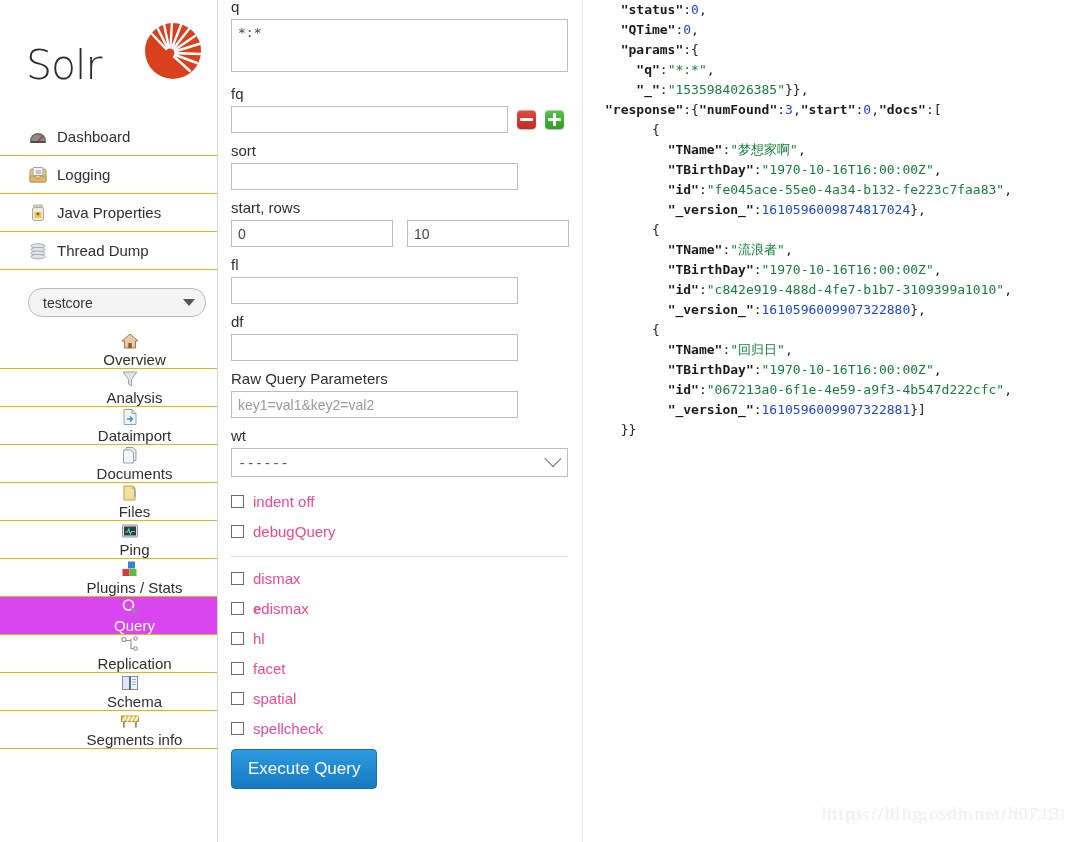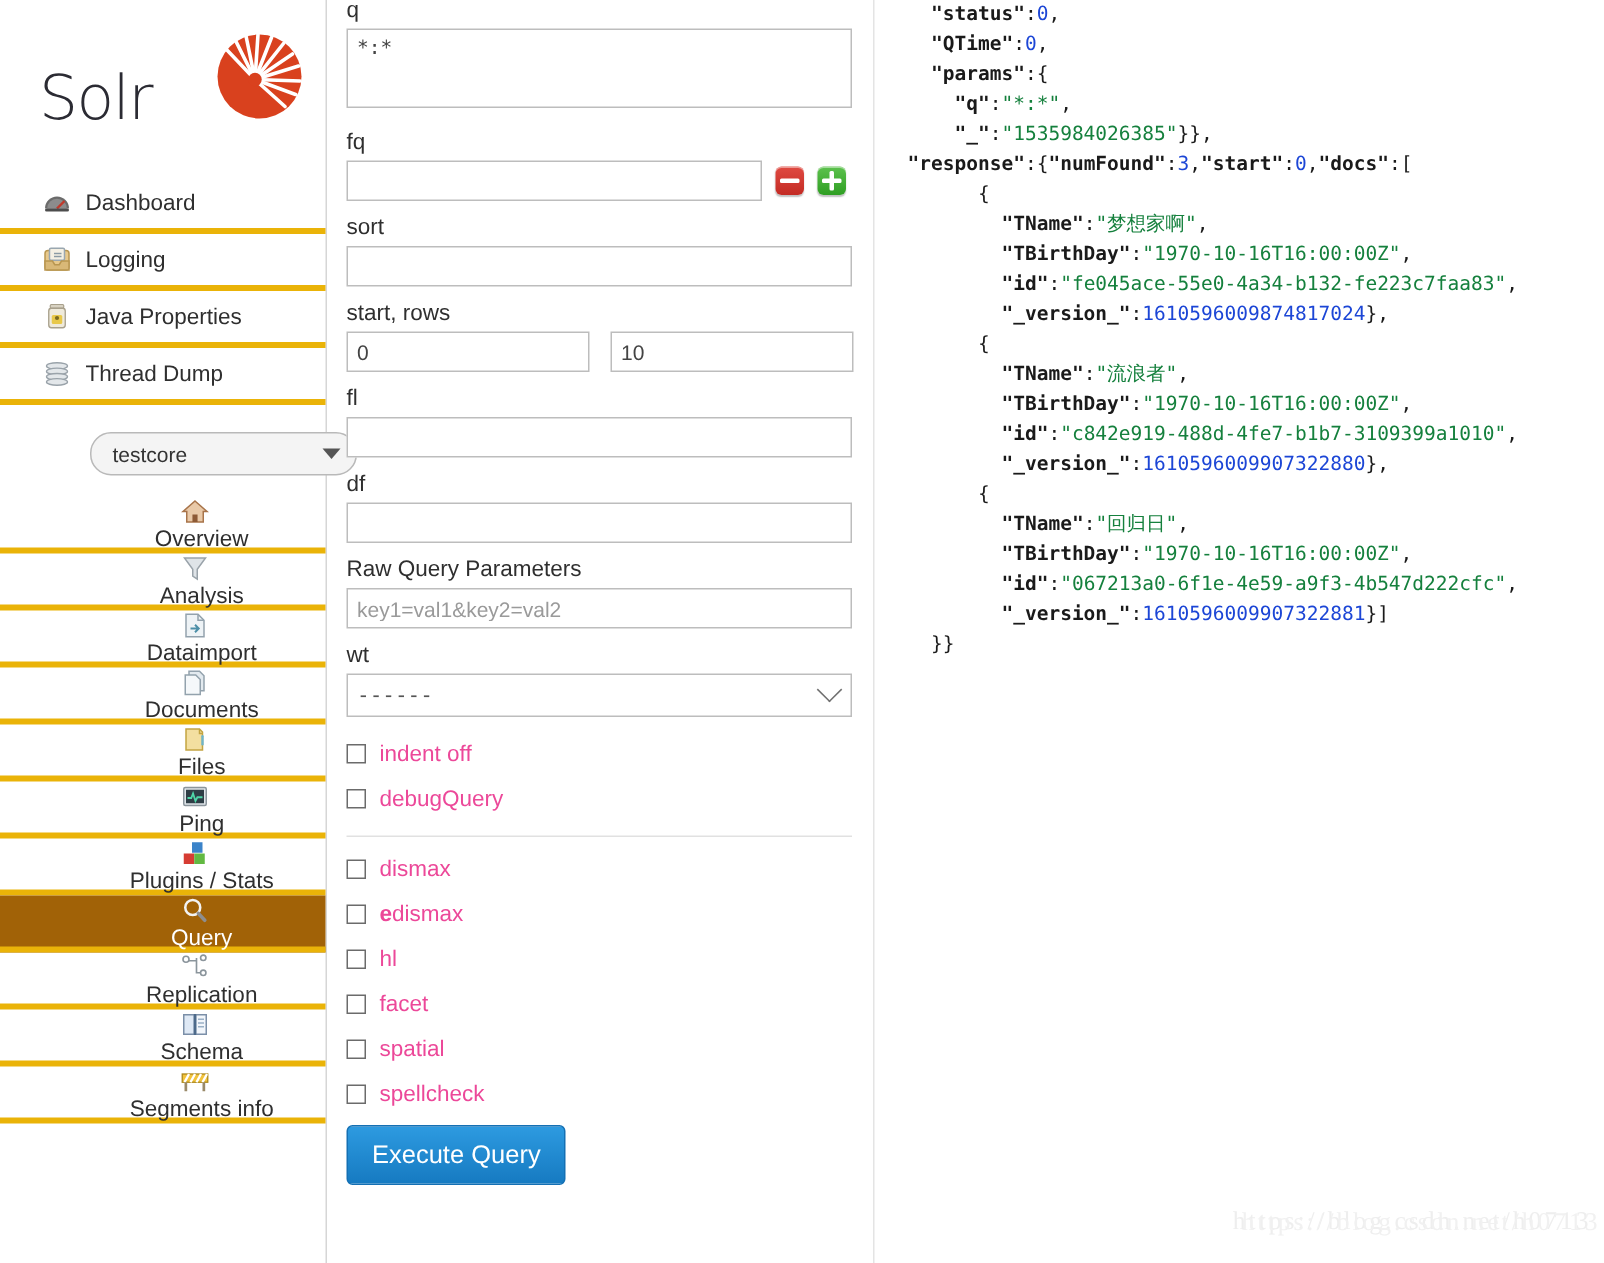--- a/index.html
+++ b/index.html
@@ -69,45 +69,44 @@
   .nav-core {
     margin: 0;
     padding: 0;
     list-style: none;
   }
   .nav-item {
     display: flex;
     align-items: center;
     height: 38px;
     padding-left: 28px;
-    border-bottom: 4px solid #eab308;
+    border-bottom: 1px solid #eab308;
     font-size: 15px;
     color: #2f2f2f;
     box-sizing: border-box;
     cursor: pointer;
   }
   .nav-top .nav-item { padding-left: 28px; }
   .nav-core .nav-item { padding-left: 52px; flex-direction: column; }
   .nav-item.active {
-    background: #a16207;
+    background: #d946ef;
     color: #ffffff;
   }
   .nav-ico {
     width: 20px;
     height: 20px;
     margin-right: 9px;
     flex: 0 0 20px;
     position: relative;
     display: inline-block;
   }
   .nav-label { white-space: nowrap; }
 
   .core-select-wrap {
     padding: 18px 0 14px 28px;
-    margin-left: 32px;
   }
   .core-select {
     width: 178px;
     height: 29px;
     border: 1px solid #b9b9b9;
     border-radius: 14px;
     background: #f4f4f4;
     display: flex;
     align-items: center;
     padding: 0 10px 0 14px;
@@ -136,21 +135,21 @@
   .field { margin-bottom: 9px; }
   .field-label {
     font-size: 15px;
     color: #2f2f2f;
     display: block;
     margin-bottom: 4px;
     line-height: 17px;
   }
   .field-label.first { margin-top: -2px; }
   .txt {
-    width: 337px;
+    width: 287px;
     height: 27px;
     border: 1px solid #bdbdbd;
     box-sizing: border-box;
     font-family: "Liberation Sans", sans-serif;
     font-size: 14px;
     color: #444;
     padding: 0 6px;
     background: #fff;
     outline: none;
     border-radius: 0;

